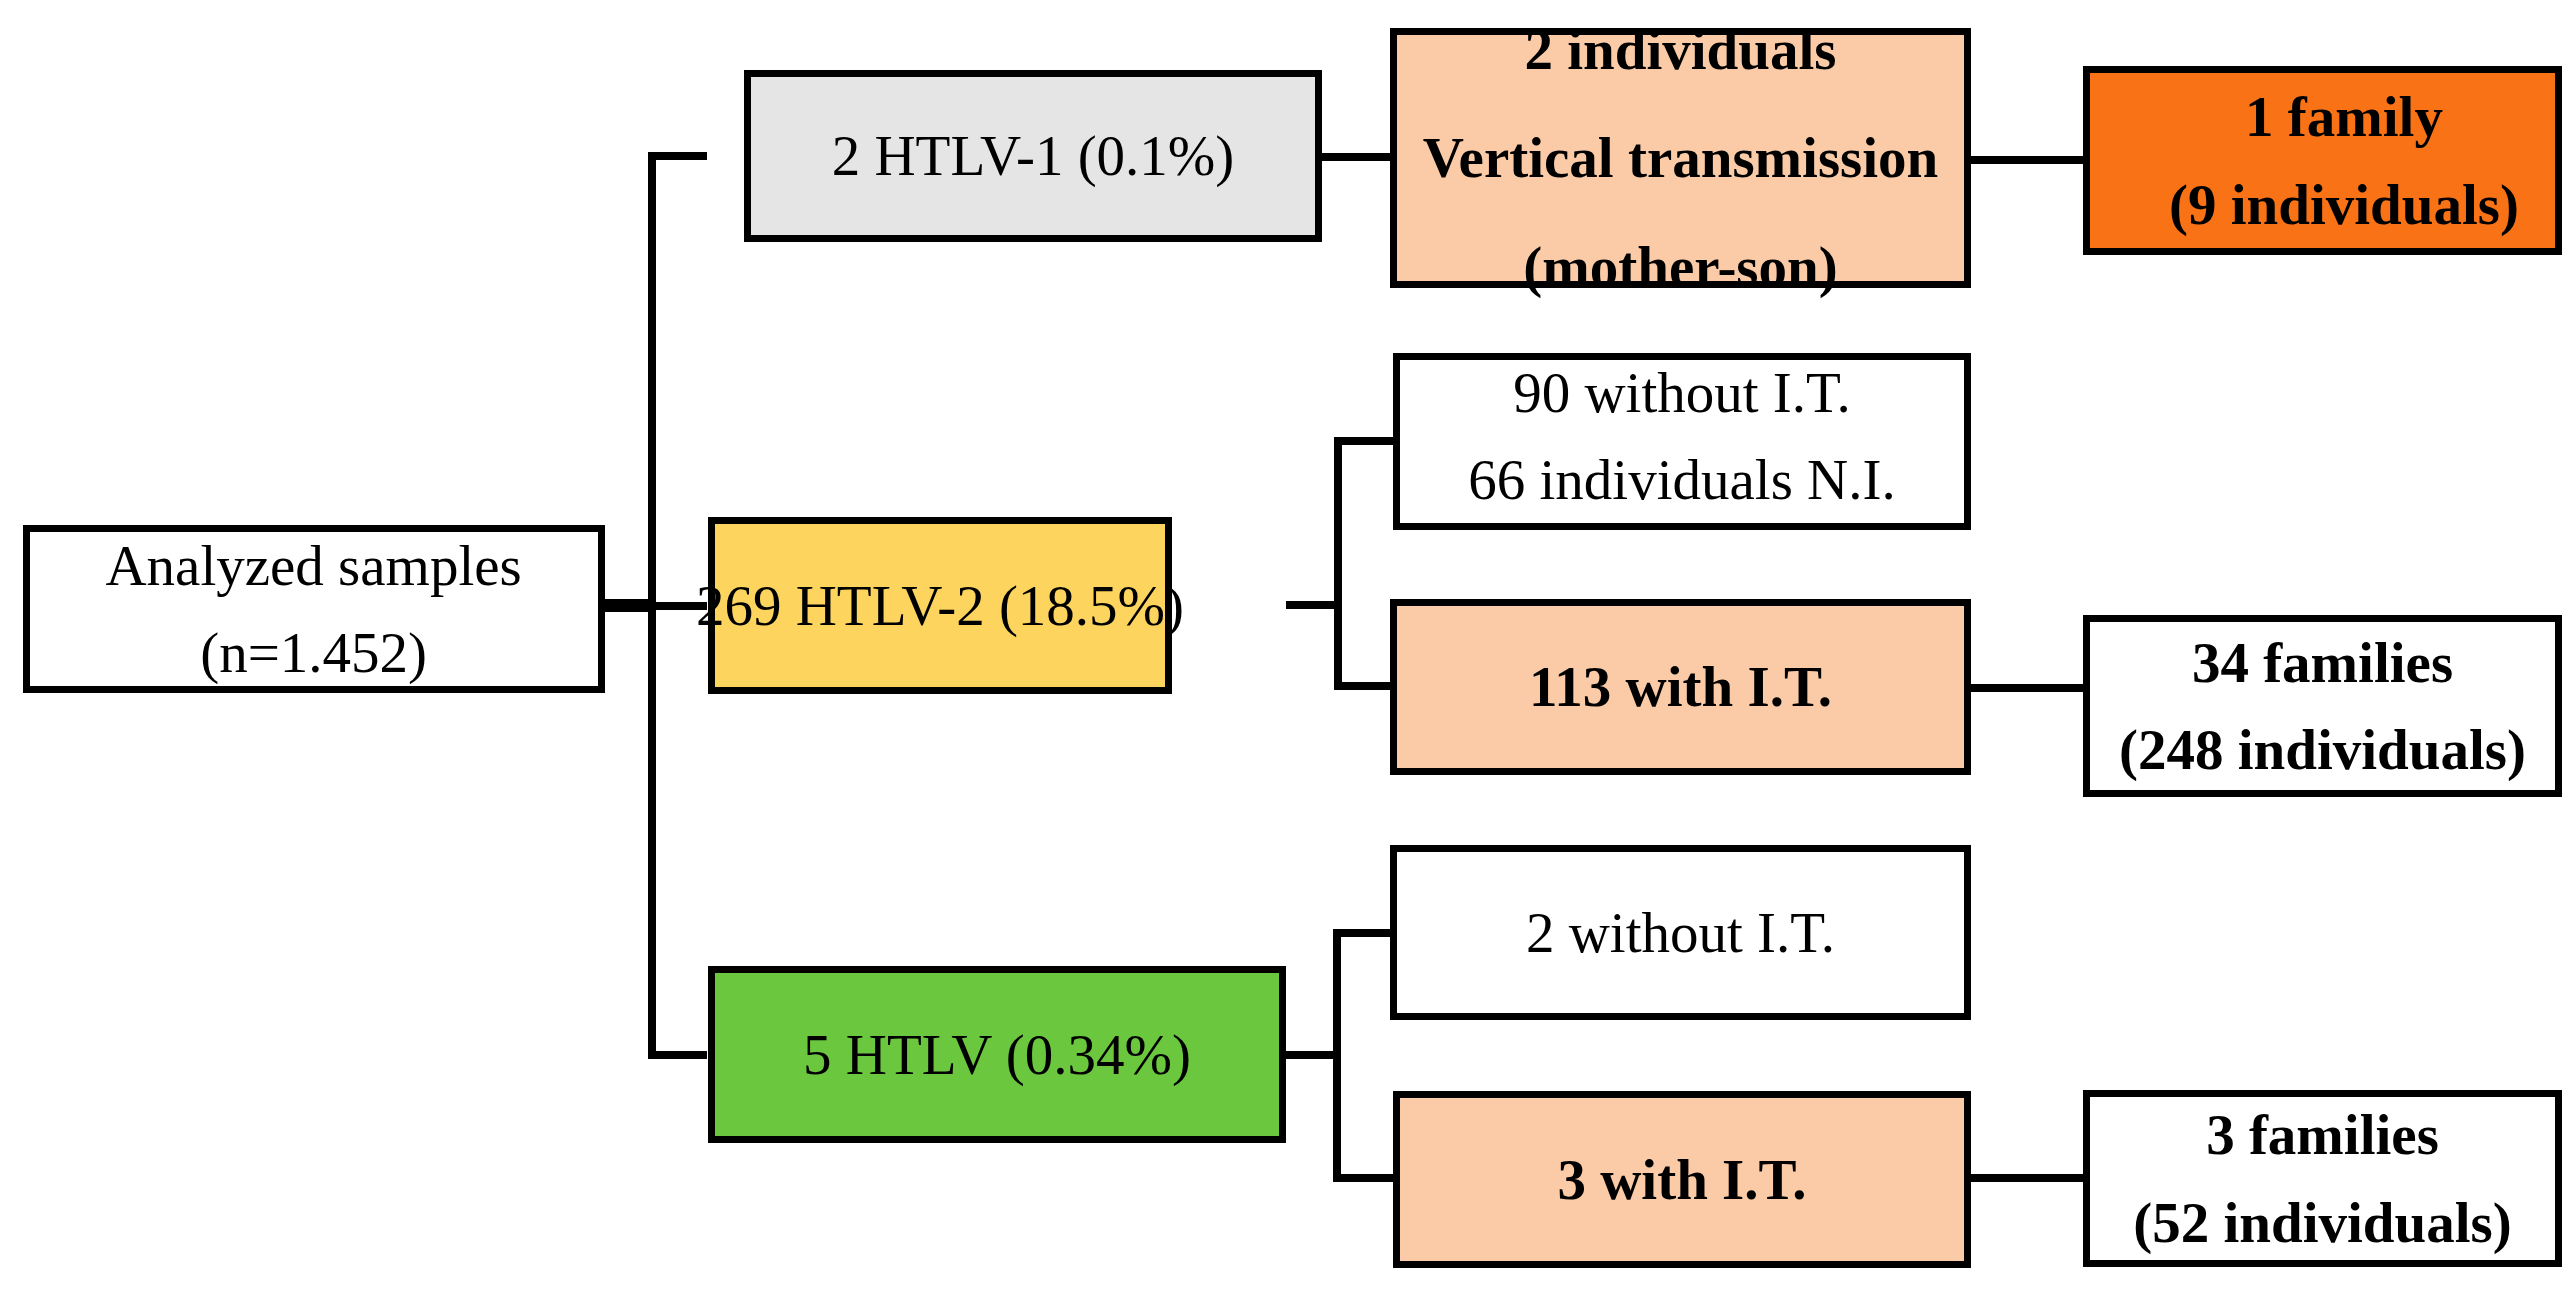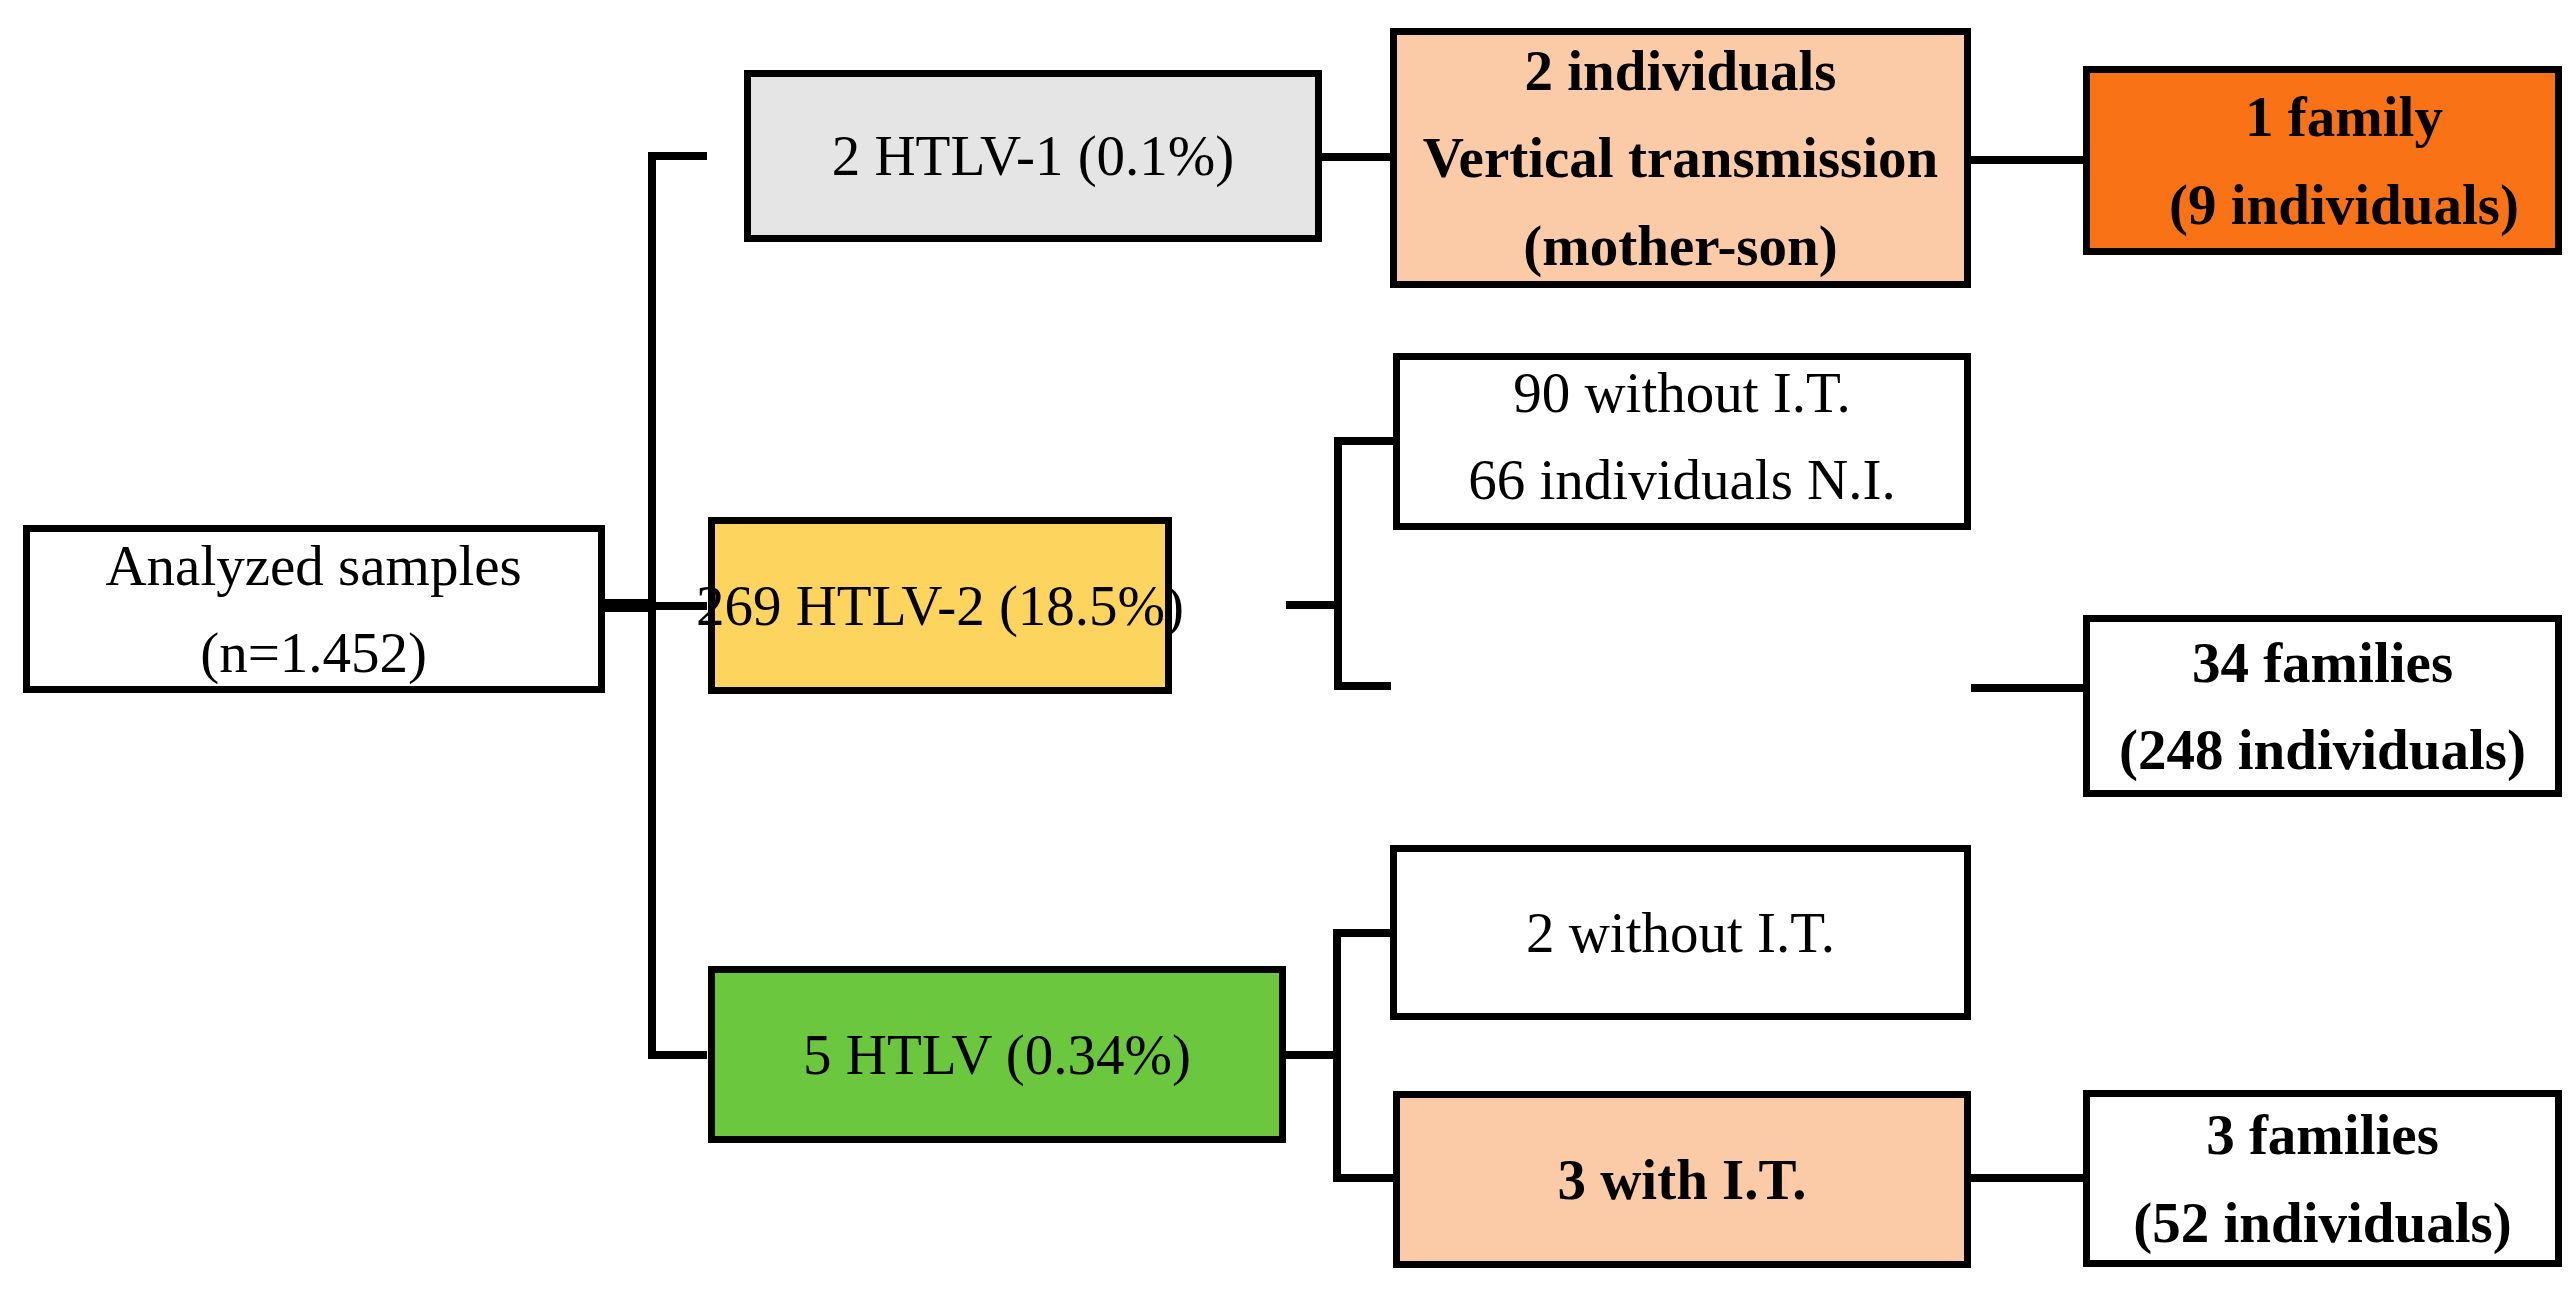--- a/index.html
+++ b/index.html
@@ -27,21 +27,21 @@
     white-space: nowrap;
   }
   .bold { font-weight: bold; }
   .conn { position: absolute; background: #000000; }
 
   
   #n-analyzed   { left: 22.6px;   top: 525px;  width: 582px; height: 168px; }
   #n-htlv1      { left: 708px;  top: 70px;   width: 578px; height: 172px; }
   #n-htlv2      { left: 708px;  top: 517px;  width: 464px; height: 177px; }
   #n-htlv       { left: 708px;  top: 966px; width: 578px; height: 177px; }
-  #n-vertical   { left: 1390px; top: 28px;   width: 581px; height: 260px; }
+  #n-vertical   { left: 1390px; top: 28px;   width: 581px; height: 260px; gap: 21px; }
   #n-family1    { left: 2083px; top: 66px;   width: 479px; height: 189px; }
   #n-without90  { left: 1393px; top: 353px;  width: 578px; height: 177px; justify-content: flex-end; }
   #n-with113    { left: 1390px; top: 599px;  width: 581px; height: 176px; }
   #n-families34 { left: 2083px; top: 615px;  width: 479px; height: 182px; }
   #n-without2   { left: 1390px; top: 845px;  width: 581px; height: 175px; }
   #n-with3      { left: 1393px; top: 1091px; width: 578px; height: 177px; }
   #n-families3  { left: 2083px; top: 1090px; width: 479px; height: 177px; }
 
   
   #c-trunk        { left: 648px;  top: 152px;  width: 7.5px;   height: 907px; }
@@ -111,20 +111,23 @@
   <div class="node bold" id="n-family1" style="background-color: #f97316; padding-left: 43px;">
     <span class="ln">1 family</span>
     <span class="ln">(9 individuals)</span>
   </div>
 
   <div class="node" id="n-without90" style="background-color: rgb(255, 255, 255);">
     <span class="ln">90 without I.T.</span>
     <span class="ln">66 individuals N.I.</span>
   </div>
 
+  <div class="node bold" id="n-with113" style="background-color: rgb(250, 203, 166);">
+    <span class="ln">113 with I.T.</span>
+  </div>
 
   <div class="node bold" id="n-families34" style="background-color: rgb(255, 255, 255);">
     <span class="ln">34 families</span>
     <span class="ln">(248 individuals)</span>
   </div>
 
   <div class="node" id="n-without2" style="background-color: rgb(255, 255, 255);">
     <span class="ln">2 without I.T.</span>
   </div>
 

